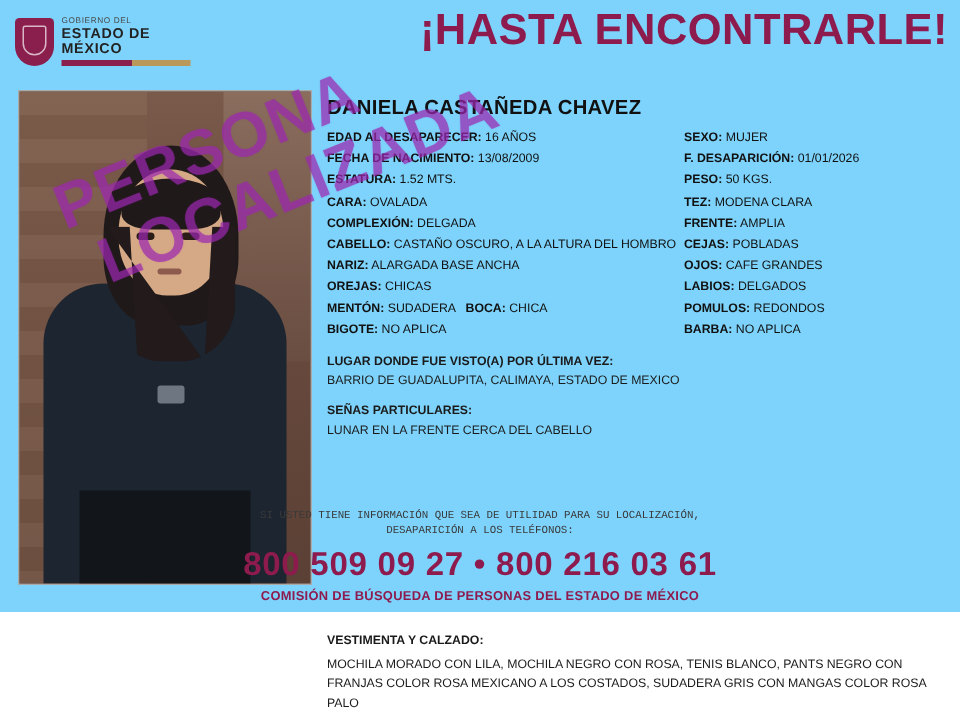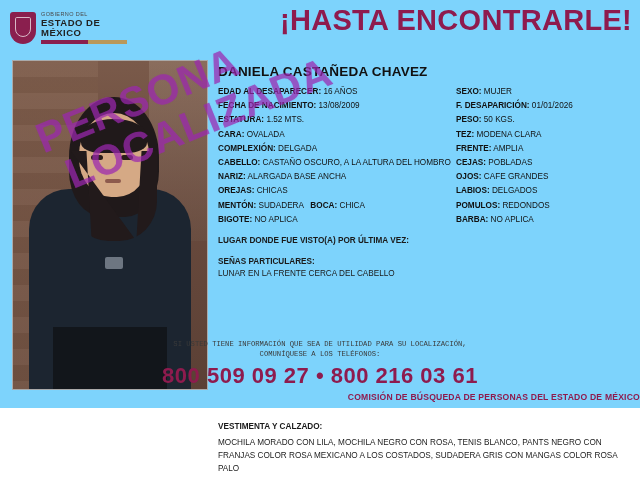--- a/index.html
+++ b/index.html
@@ -215,21 +215,20 @@
     color: #8e1b4e;
     letter-spacing: 0.5px;
   }
   .org {
     margin-top: 3px;
     font-size: 8.6px;
     font-weight: bold;
     color: #8e1b4e;
     letter-spacing: 0.2px;
     padding-bottom: 6px;
-    text-align: right;
   }
 
   
   .stamp {
     position: absolute;
     left: 30px; top: 120px;
     transform: rotate(-22deg);
     transform-origin: left top;
     color: #9c27b0;
     opacity: .72;
@@ -302,20 +301,21 @@
           <div class="row"><span class="lab">CEJAS:</span> <span class="val">POBLADAS</span></div>
           <div class="row"><span class="lab">OJOS:</span> <span class="val">CAFE GRANDES</span></div>
           <div class="row"><span class="lab">LABIOS:</span> <span class="val">DELGADOS</span></div>
           <div class="row"><span class="lab">POMULOS:</span> <span class="val">REDONDOS</span></div>
           <div class="row"><span class="lab">BARBA:</span> <span class="val">NO APLICA</span></div>
         </div>
       </div>
 
       <div class="block">
         <span class="lab">LUGAR DONDE FUE VISTO(A) POR ÚLTIMA VEZ:</span>
+        <span class="val">BARRIO DE GUADALUPITA, CALIMAYA, ESTADO DE MEXICO</span>
       </div>
 
       <div class="block">
         <span class="lab">SEÑAS PARTICULARES:</span>
         <span class="val">LUNAR EN LA FRENTE CERCA DEL CABELLO</span>
       </div>
     </div>
 
     <div class="vest">
       <span class="lab">VESTIMENTA Y CALZADO:</span>
@@ -324,19 +324,19 @@
   </div>
 
   <div class="stamp">
     <div class="l1">PERSONA</div>
     <div class="l2">LOCALIZADA</div>
   </div>
 
   <div class="footer">
     <div class="foot-note">
       <div>SI USTED TIENE INFORMACIÓN QUE SEA DE UTILIDAD PARA SU LOCALIZACIÓN,</div>
-      <div>COMUNÍQUESE A LOS TELÉFONOS:</div>
+      <div>DESAPARICIÓN A LOS TELÉFONOS:</div>
     </div>
     <div class="phones">800 509 09 27 • 800 216 03 61</div>
     <div class="org">COMISIÓN DE BÚSQUEDA DE PERSONAS DEL ESTADO DE MÉXICO</div>
   </div>
 
 </div>
 
 </body></html>

